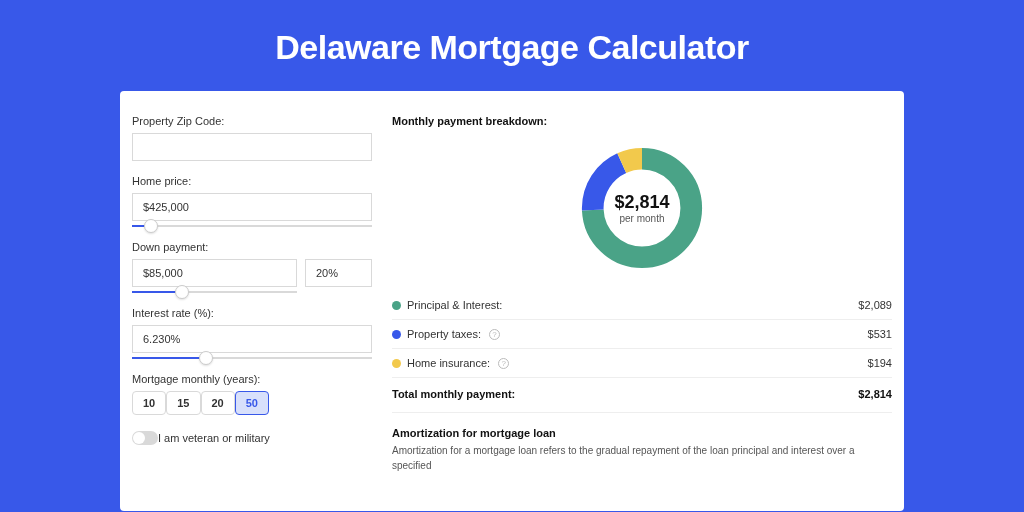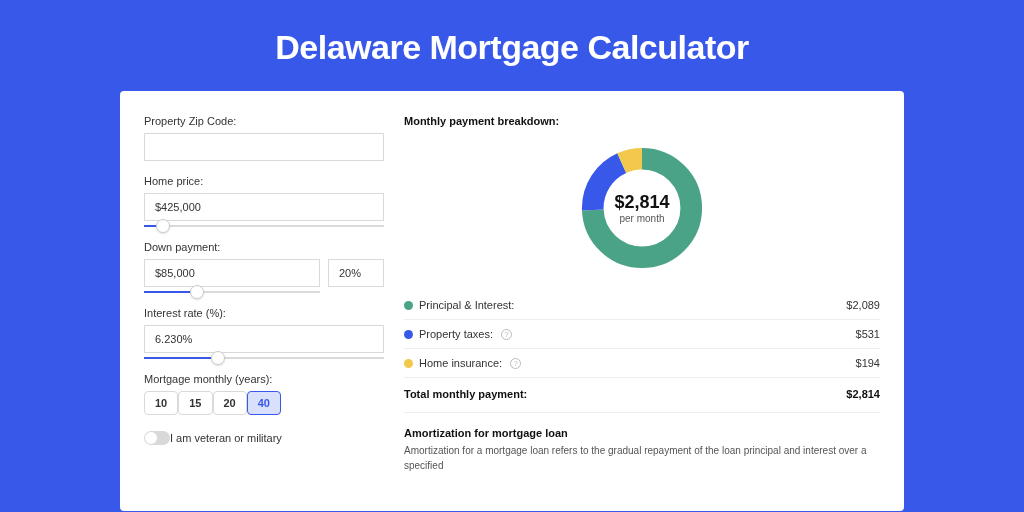--- a/index.html
+++ b/index.html
@@ -18,21 +18,21 @@
     padding: 28px 6px 24px;
     letter-spacing: -0.5px;
   }
   .card {
     background: #fff;
     margin: 0 auto;
     width: 784px;
     height: 420px;
     border-radius: 4px;
     display: flex;
-    padding: 24px 24px 0;
+    padding: 24px 12px 0;
     gap: 20px;
   }
   .left {
     width: 240px;
     flex-shrink: 0;
     font-size: 11px;
     color: #333;
   }
   .field { margin-bottom: 14px; }
   .field-label {
@@ -67,21 +67,21 @@
     width: 14px; height: 14px;
     border-radius: 50%;
     background: #fff;
     border: 1px solid #ccc;
     top: -6px;
     box-shadow: 0 1px 2px rgba(0,0,0,.12);
     transform: translateX(-50%);
   }
   .dp-row { display: flex; gap: 8px; }
   .dp-row .box-a { flex: 1; }
-  .dp-row .box-b { width: 56px; }
+  .dp-row .box-b { width: 67px; }
   .period-row { display: flex; gap: 0; }
   .period-btn {
     border: 1px solid #d9d9d9;
     border-radius: 4px;
     background: #fff;
     font-size: 11px;
     font-weight: 700;
     color: #333;
     padding: 5px 10px;
     cursor: pointer;
@@ -234,21 +234,21 @@
         <div class="slider-thumb" style="left:31%"></div>
       </div>
     </div>
 
     <div class="field">
       <label class="field-label">Mortgage monthly (years):</label>
       <div class="period-row">
         <button class="period-btn">10</button>
         <button class="period-btn">15</button>
         <button class="period-btn">20</button>
-        <button class="period-btn active">40</button>
+        <button class="period-btn active">50</button>
       </div>
     </div>
 
     <div class="toggle-row">
       <div class="toggle">
         <div class="toggle-knob"></div>
       </div>
       <span>I am veteran or military</span>
     </div>
 

